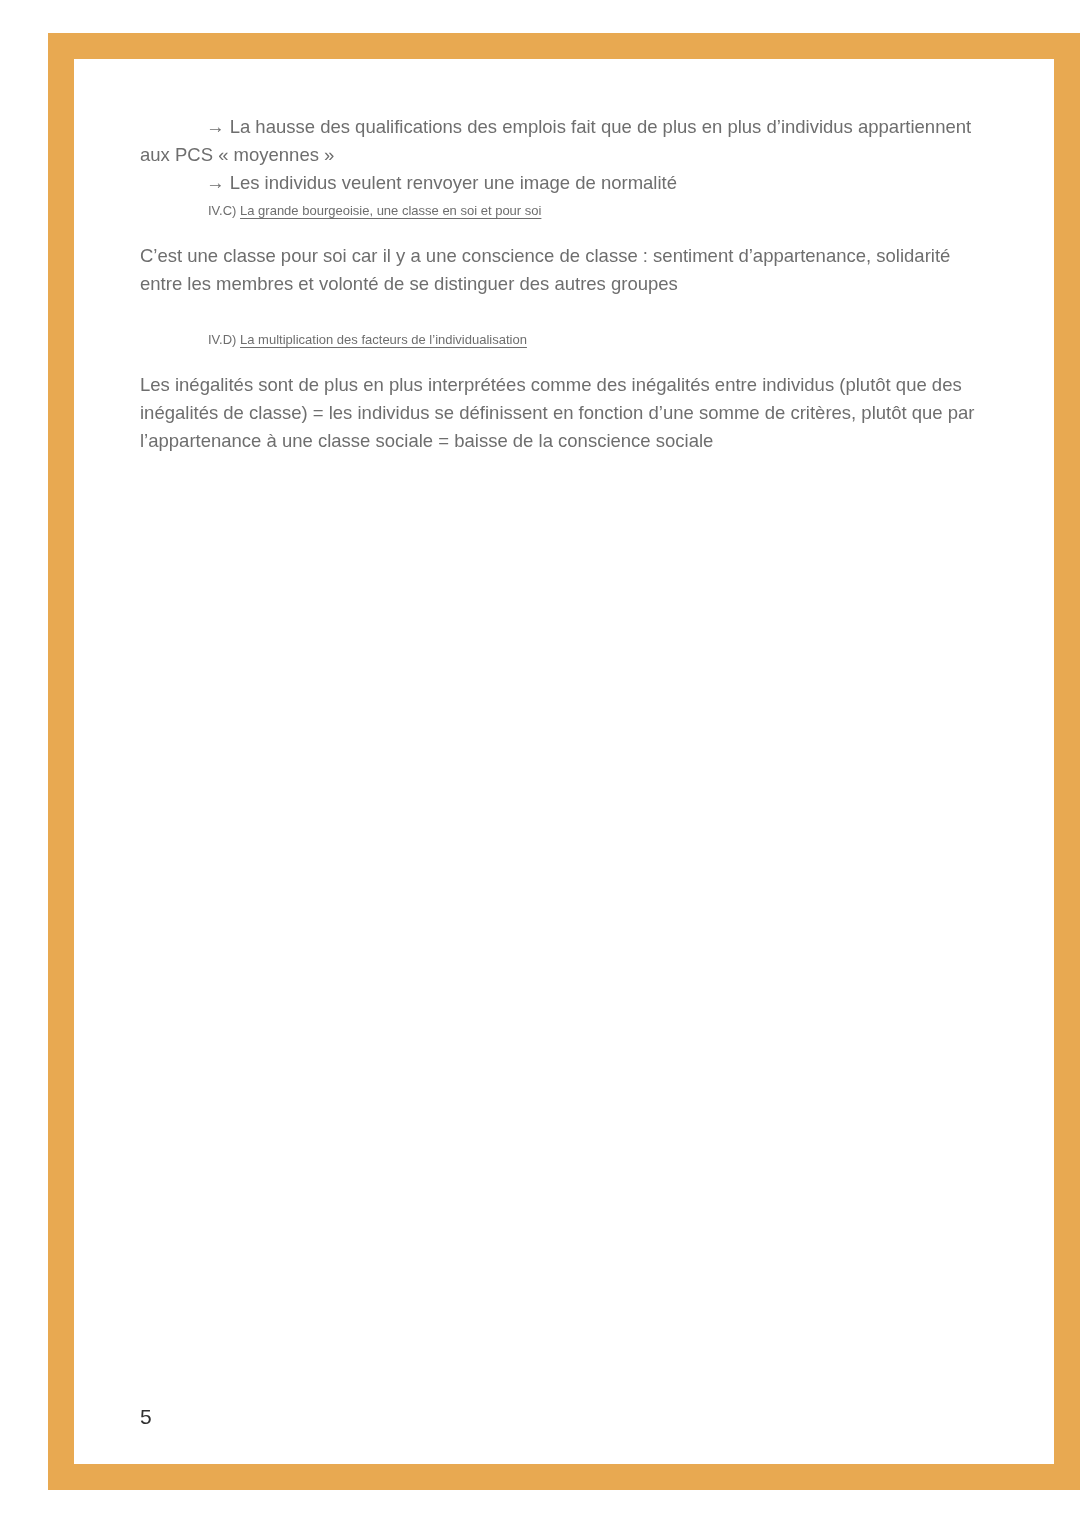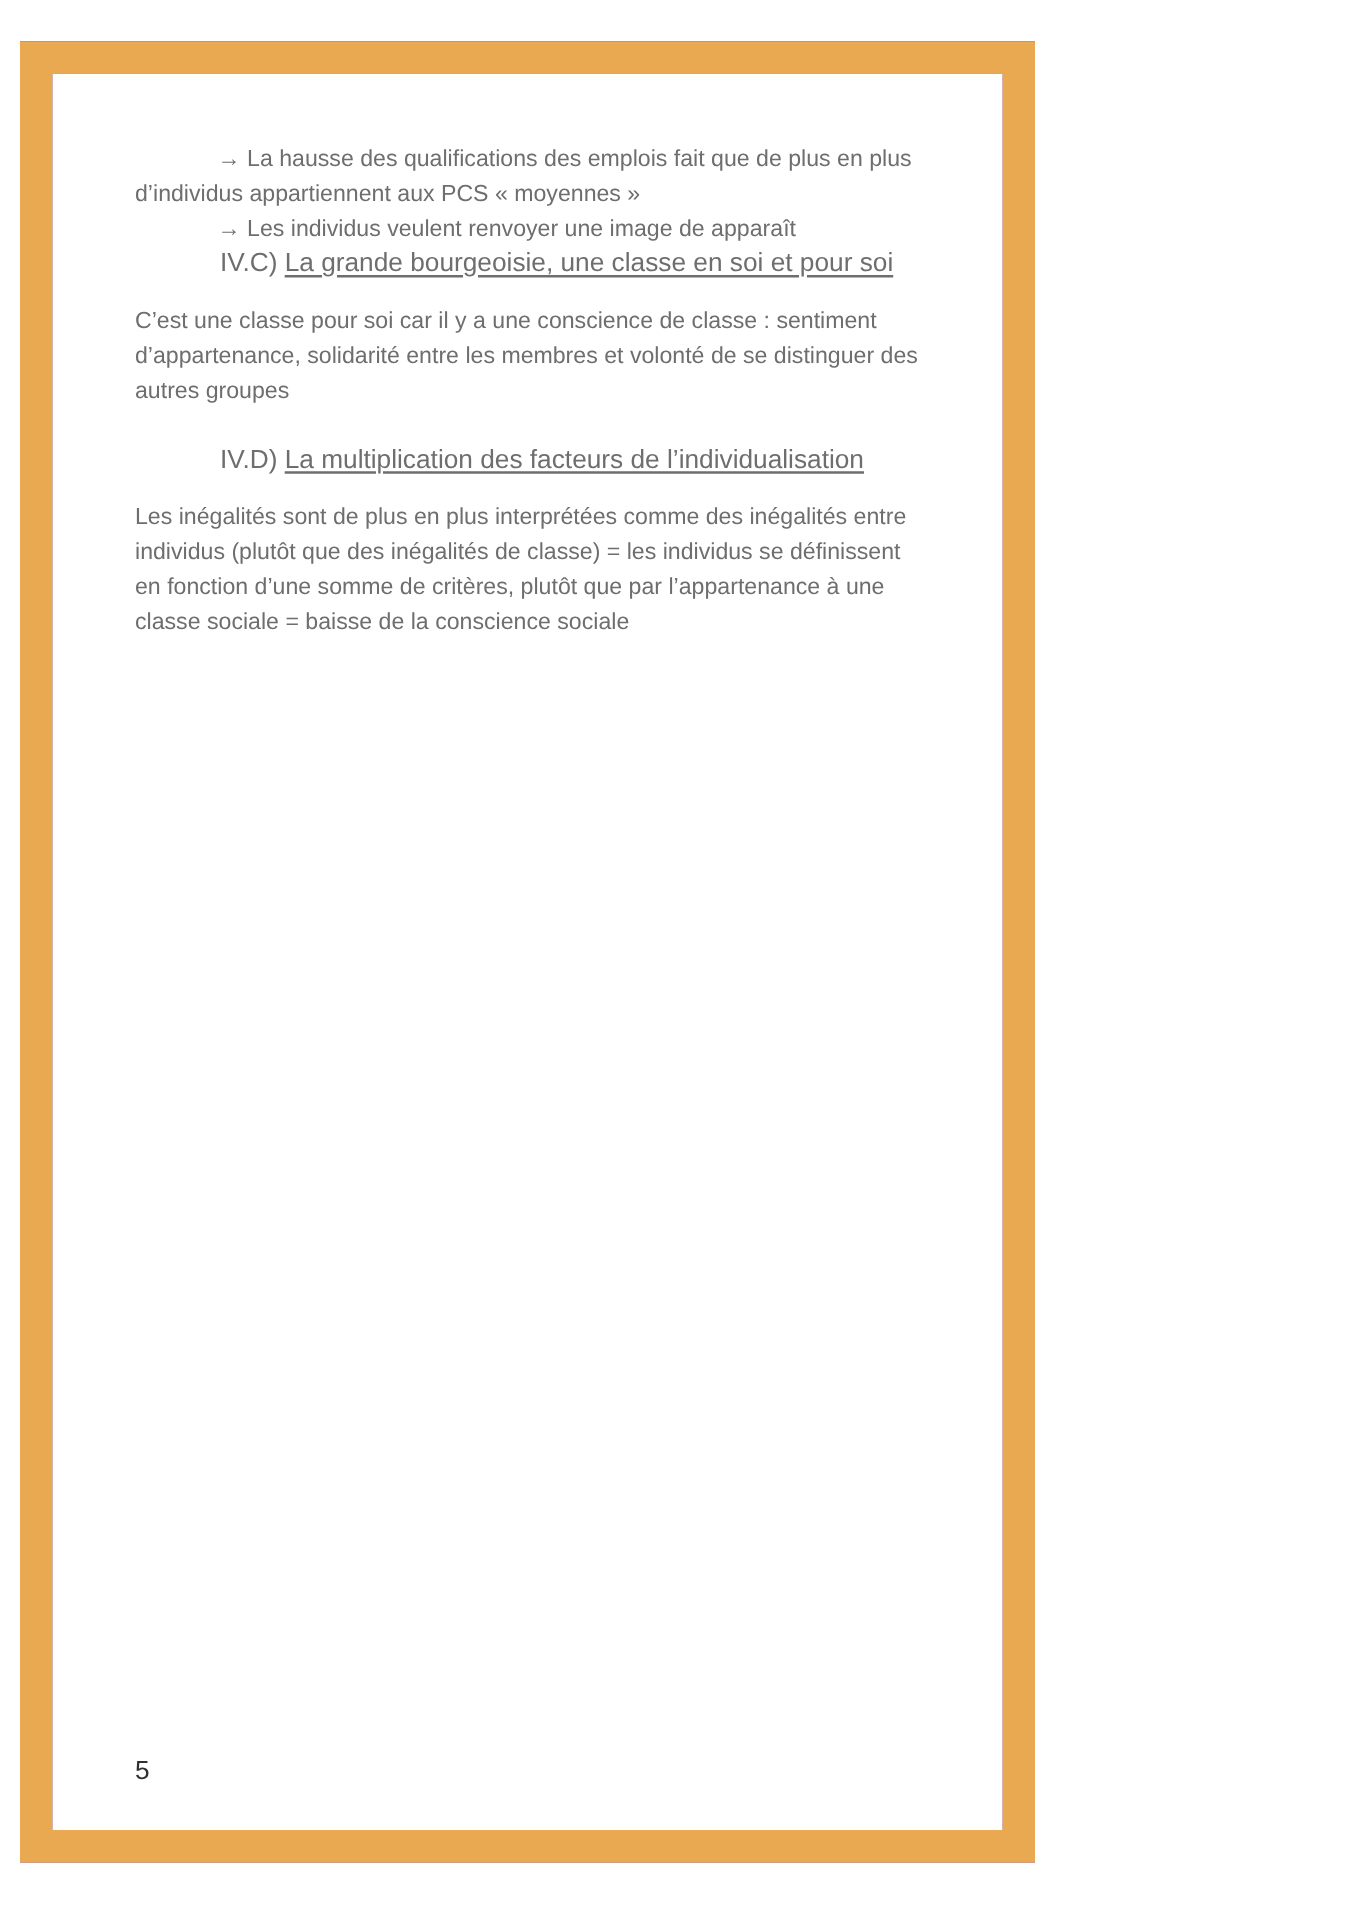--- a/index.html
+++ b/index.html
@@ -11,26 +11,26 @@
   html, body {
     margin: 0;
     padding: 0;
     width: 1080px;
     height: 1527px;
     background: #ffffff;
     font-family: "Liberation Sans", sans-serif;
   }
   .frame {
     position: absolute;
-    left: 16px;
+    left: 48px;
     top: 33px;
-    width: 812px;
+    width: 1032px;
     height: 1457px;
     border: 26px solid var(--border-color);
-    background: #701a75;
+    background: #7dd3fc;
   }
   .page {
     position: relative;
     width: 100%;
     height: 100%;
     background: #ffffff;
   }
   .content {
     display: flex;
     flex-direction: column;
@@ -45,21 +45,21 @@
   .block.arrow {
     margin-bottom: 0;
     text-indent: 66px;
   }
   .arrow + .plain {
     margin-top: 28px;
   }
   .block.heading {
     margin-bottom: 17px;
     text-indent: 68px;
-    font-size: 21px;
+    font-size: 13px;
   }
   .block.plain {
     margin-bottom: 28px;
   }
   .underlined {
     text-decoration: underline;
     text-underline-offset: 3px;
   }
   .arrow-glyph {
     display: inline;
@@ -73,21 +73,21 @@
     color: var(--page-number-color);
   }
 </style>
 </head>
 <body>
 
 <div class="frame">
   <div class="page">
     <div class="content">
         <p class="block arrow"><span class="arrow-glyph">→ </span><span>La hausse des qualifications des emplois fait que de plus en plus d’individus appartiennent aux PCS « moyennes »</span></p>
-        <p class="block arrow"><span class="arrow-glyph">→ </span><span>Les individus veulent renvoyer une image de apparaît</span></p>
+        <p class="block arrow"><span class="arrow-glyph">→ </span><span>Les individus veulent renvoyer une image de normalité</span></p>
         <p class="block heading"><span>IV.C) </span><span class="underlined">La grande bourgeoisie, une classe en soi et pour soi</span></p>
         <p class="block plain">C’est une classe pour soi car il y a une conscience de classe : sentiment d’appartenance, solidarité entre les membres et volonté de se distinguer des autres groupes</p>
         <p class="block heading"><span>IV.D) </span><span class="underlined">La multiplication des facteurs de l’individualisation</span></p>
         <p class="block plain">Les inégalités sont de plus en plus interprétées comme des inégalités entre individus (plutôt que des inégalités de classe) = les individus se définissent en fonction d’une somme de critères, plutôt que par l’appartenance à une classe sociale = baisse de la conscience sociale</p>
       </div>
     <div class="page-number">5</div>
   </div>
 </div>
 
 </body></html>

